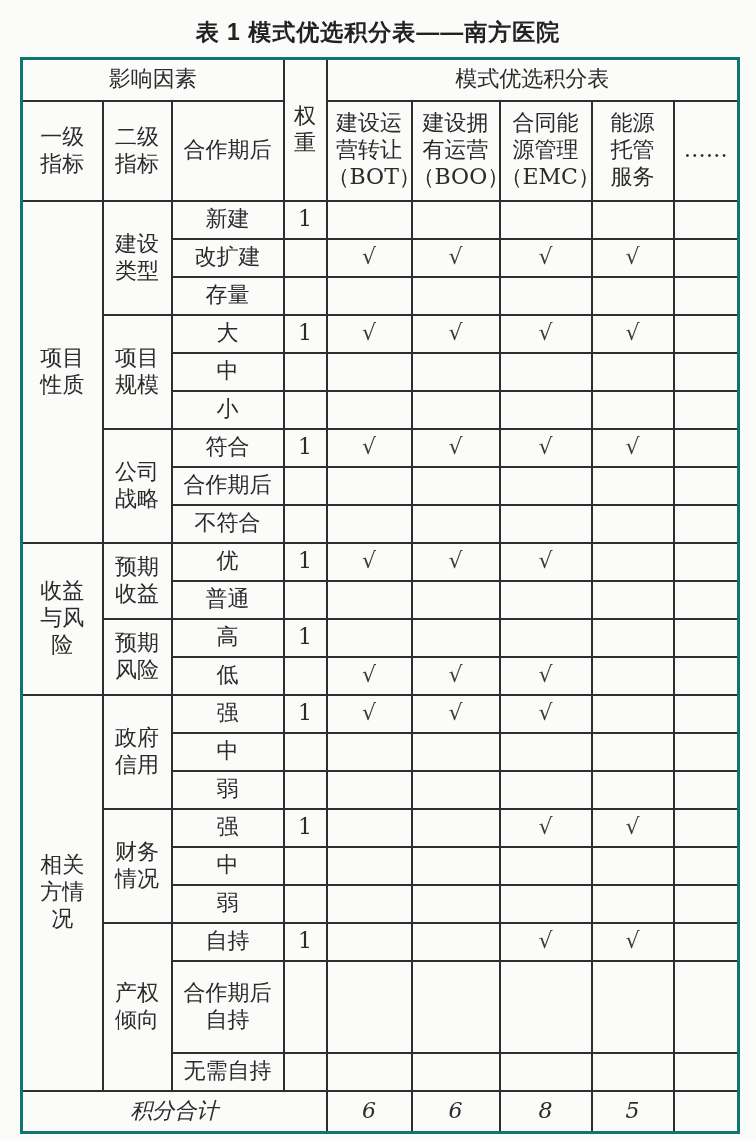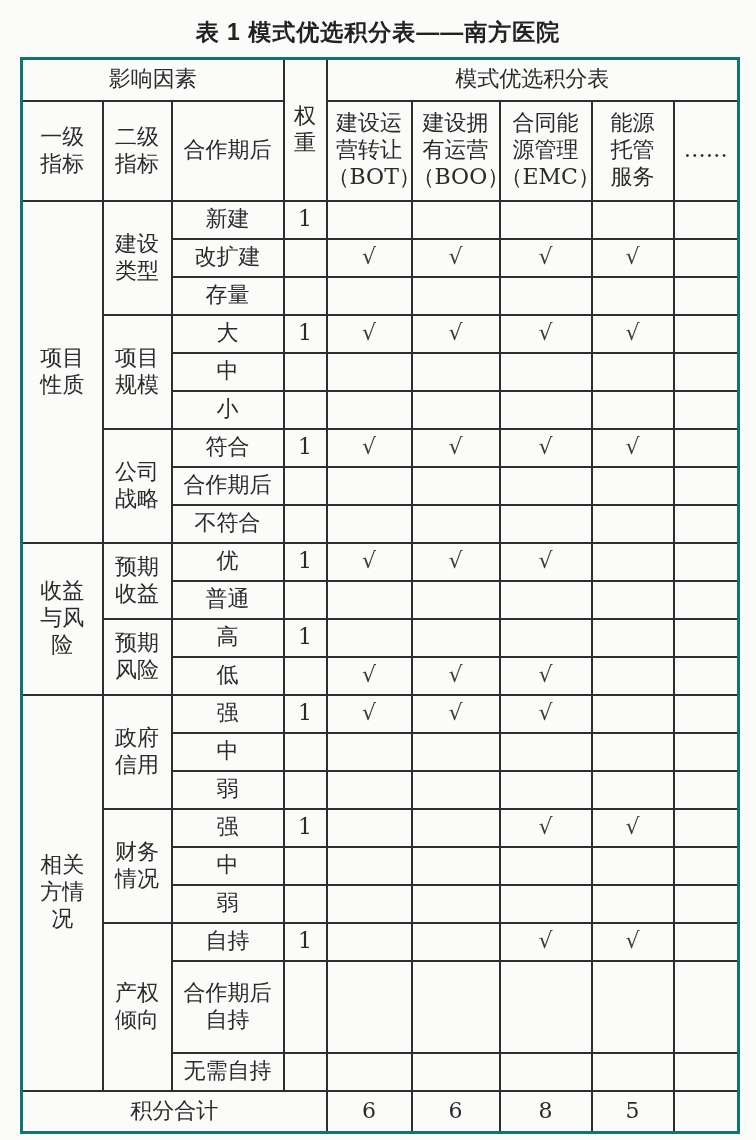--- a/index.html
+++ b/index.html
@@ -36,21 +36,21 @@
     font-size: 22px;
     line-height: 1.22;
     white-space: pre-line;
     padding: 1px 0;
     overflow: hidden;
   }
   tr.hrow-a  { height: 42px; }
   tr.hrow-b  { height: 100px; }
   tr.brow    { height: 38px; }
   tr.brow-tall { height: 92px; }
-  tr.frow    { height: 42px; }
+  tr.frow    { height: 42px; font-style: italic; }
   .mode-head { font-size: 21px; }
   .check     { font-size: 23px; color: #3a3a3a; }
   .weight    { font-size: 21px; }
 </style>
 </head>
 <body>
 
 <h1 class="page-title">表 1  模式优选积分表——南方医院</h1>
 
 <table class="score-table">

